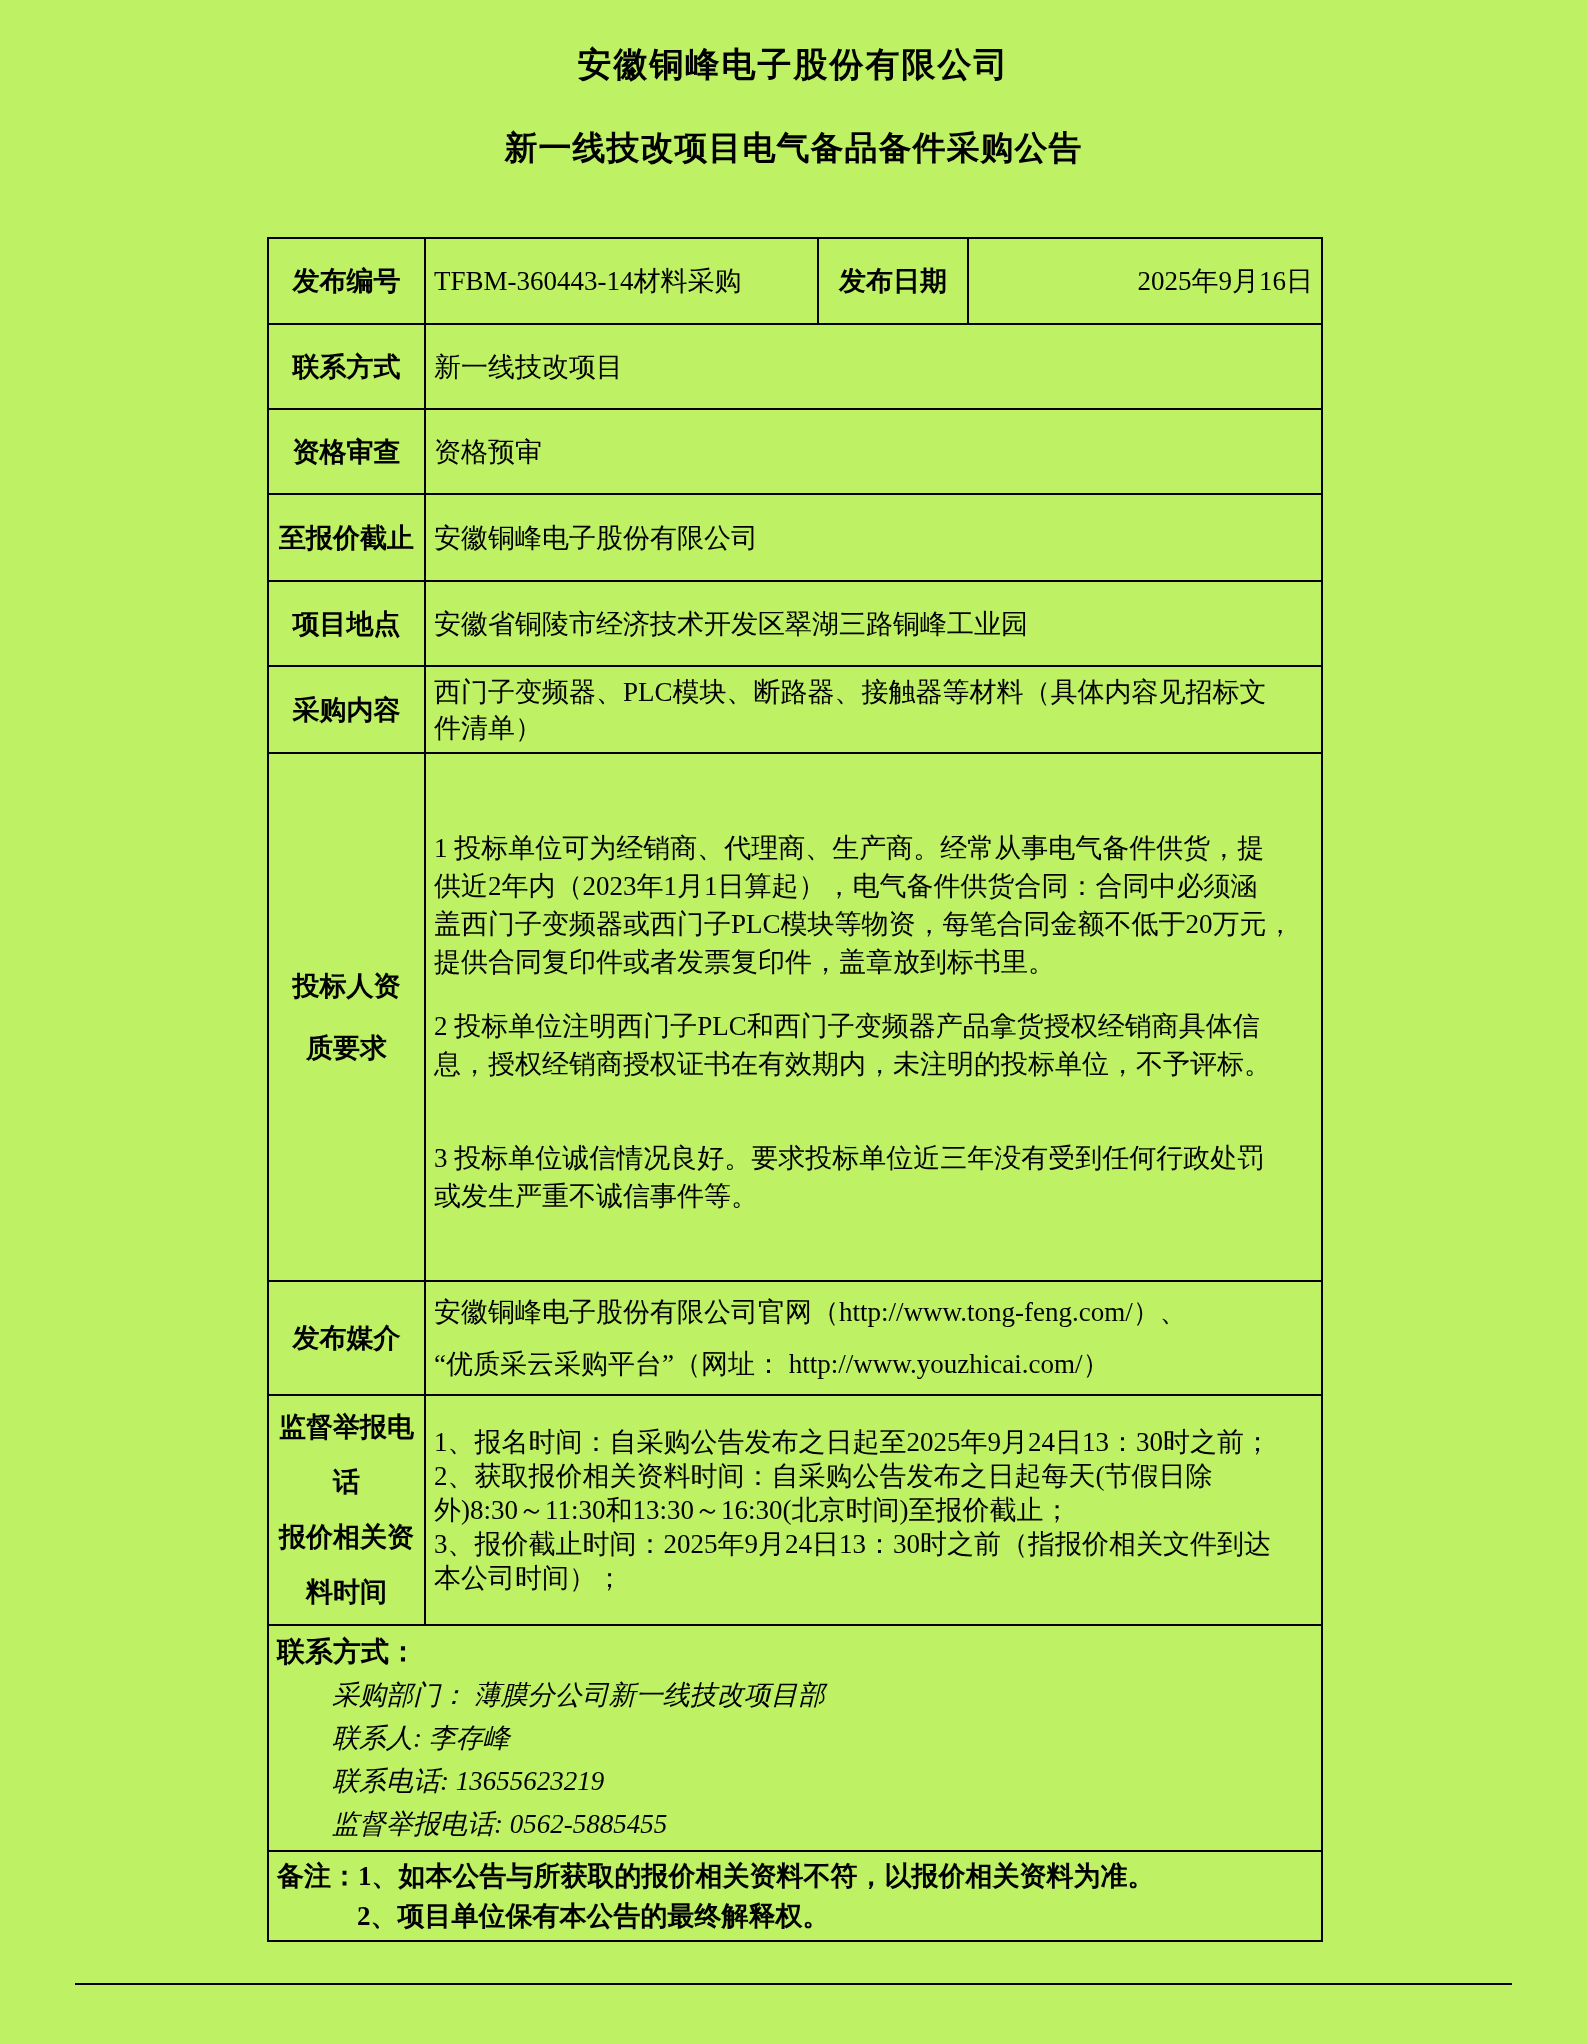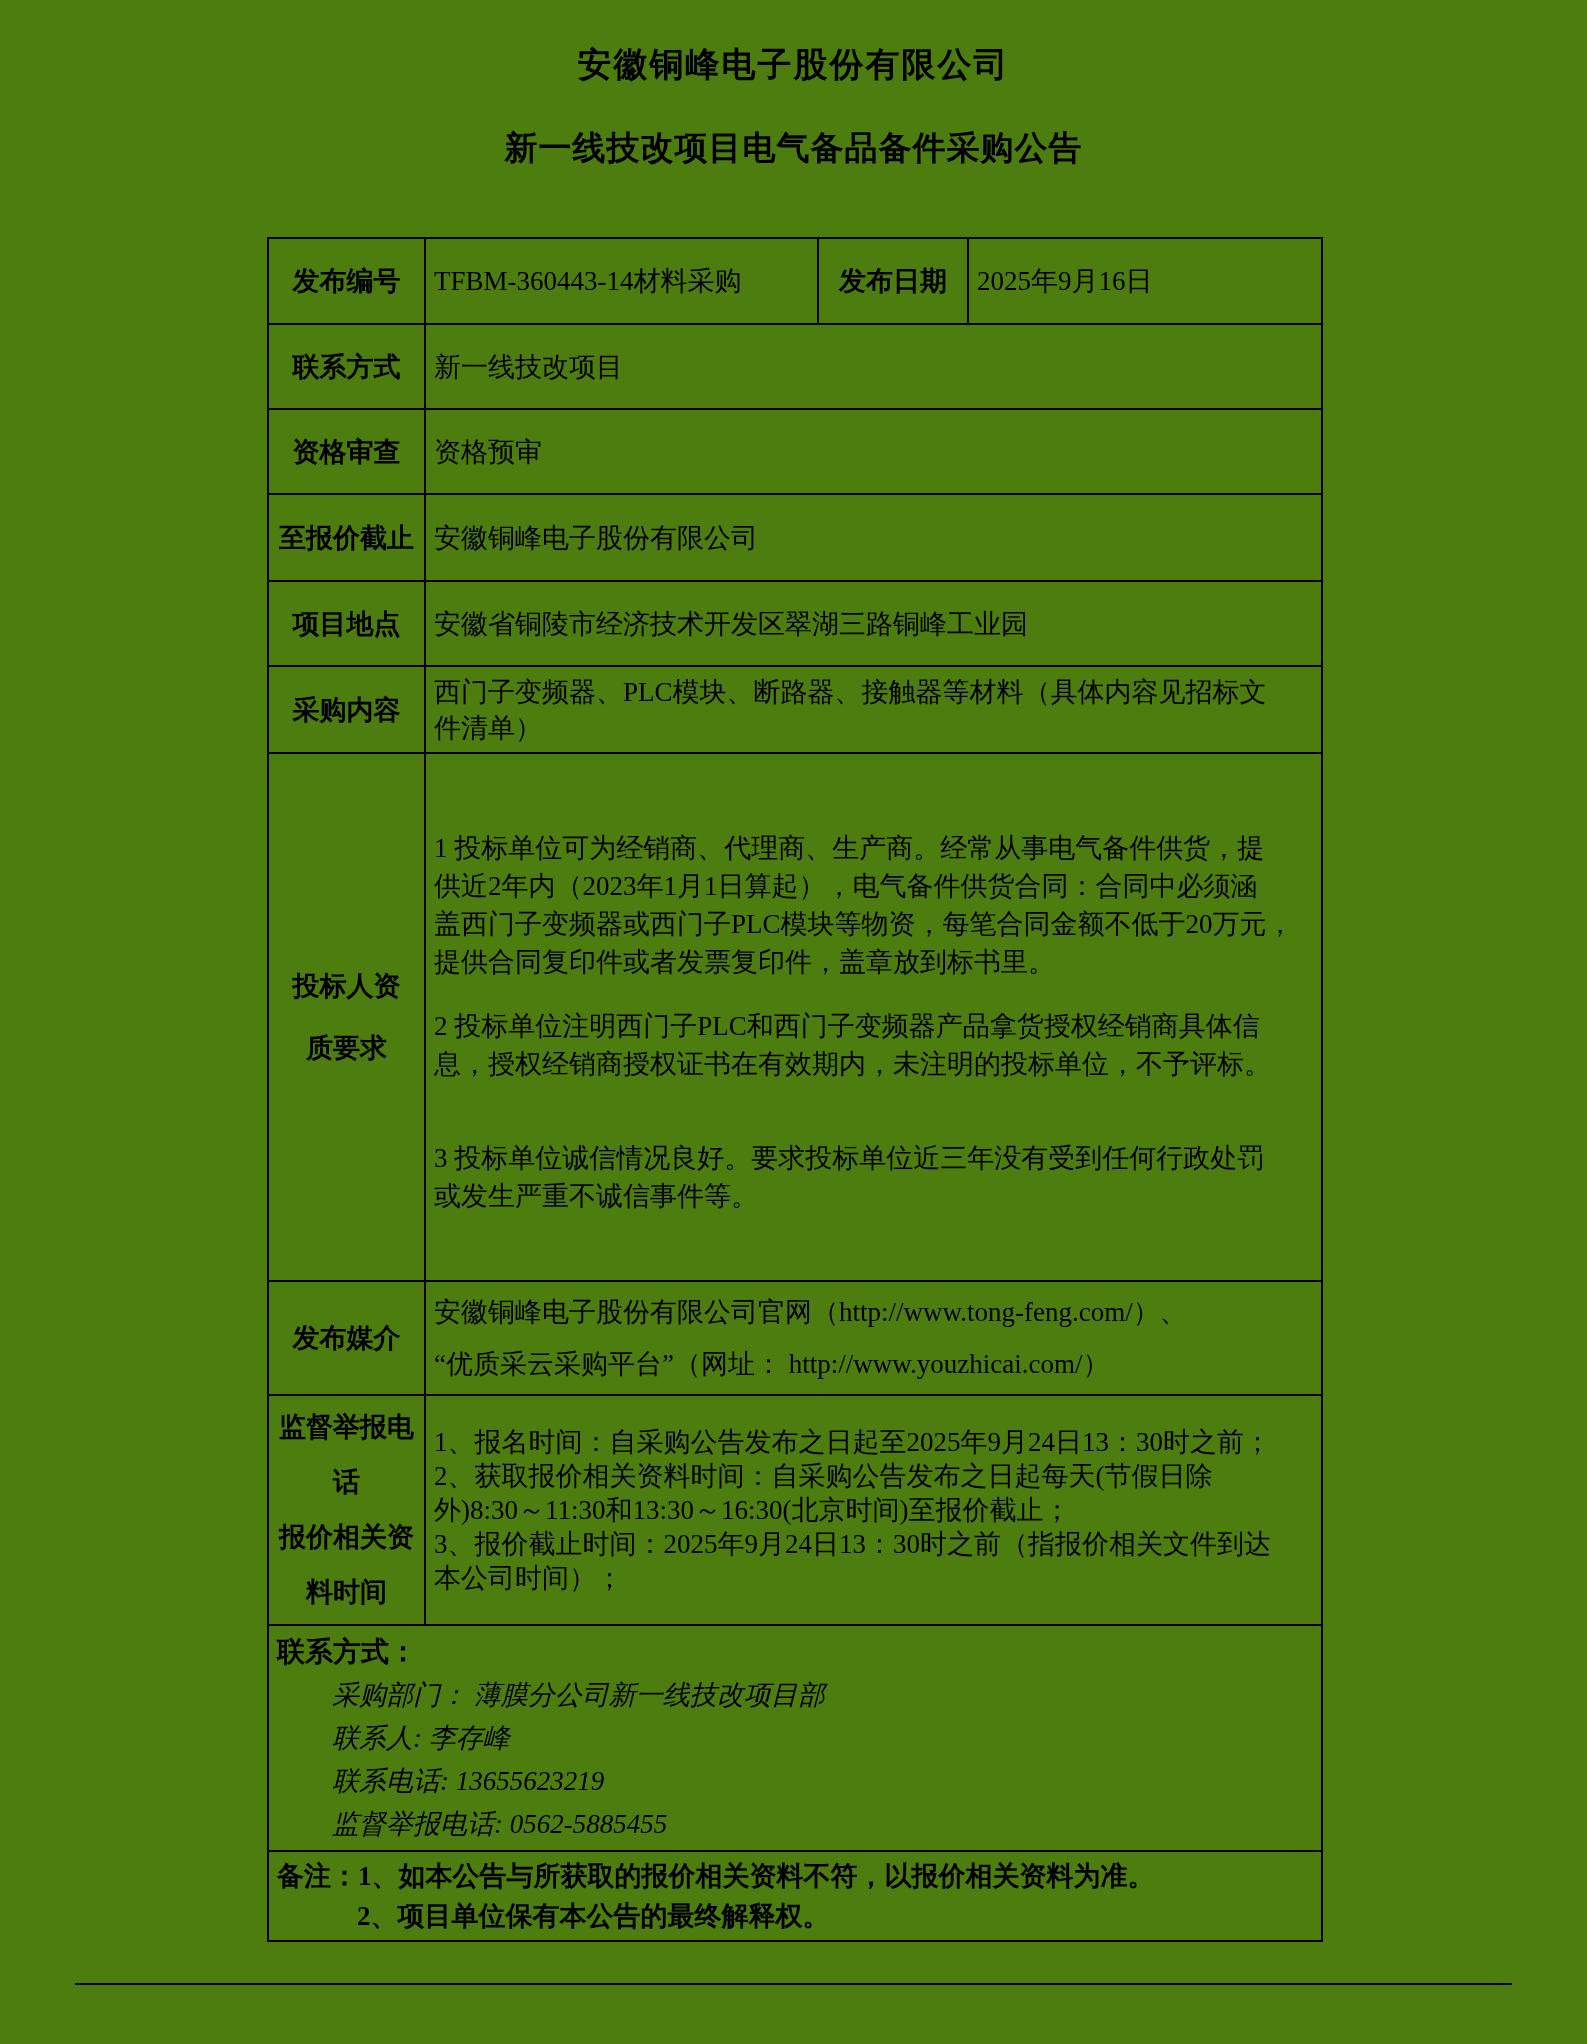--- a/index.html
+++ b/index.html
@@ -1,20 +1,20 @@
 <!DOCTYPE html>
 <html><head>
 <meta charset="utf-8">
 <style>
   html,body{margin:0;padding:0;background:#ffffff;}
   .page{
     position:relative;
     width:1587px;
     height:2044px;
-    background:#4d7c0f;
+    background:#bef264;
     font-family:"Liberation Serif", serif;
     color:#000;
     overflow:hidden;
   }
   .doc-title{
     position:absolute; top:42px; left:0; width:100%;
     text-align:center; font-family:"Liberation Sans", sans-serif;
     font-weight:700; font-size:34px; letter-spacing:2px;
   }
   .doc-subtitle{
@@ -37,21 +37,21 @@
   }
   td.lbl{
     text-align:center;
     font-weight:700;
     padding:4px 2px;
   }
   td.lbl.tall{line-height:62px;}
   td.lbl.tall3{line-height:55px;}
   .ml{white-space:pre-line;}
   td.val{text-align:left;}
-  td.center{text-align:left;border-radius:12px;}
+  td.center{text-align:right;border-radius:12px;}
   td.toppad{vertical-align:top;}
   .para{white-space:pre-line; line-height:38px;}
   .para.p1{margin:10px 0 26px 0;}
   .para.p2{margin:0 0 56px 0;}
   .para.p3{margin:0;}
   td.reg .ml{line-height:34px;}
   td.media .ml{line-height:52px;}
   .contact-heading{font-weight:700; font-size:28px; line-height:44px;}
   .contact-lines{white-space:pre-line; margin-left:55px; line-height:43px; font-size:27px;font-style:italic;}
   td.remarks{font-weight:700; vertical-align:top; padding-top:8px;}

